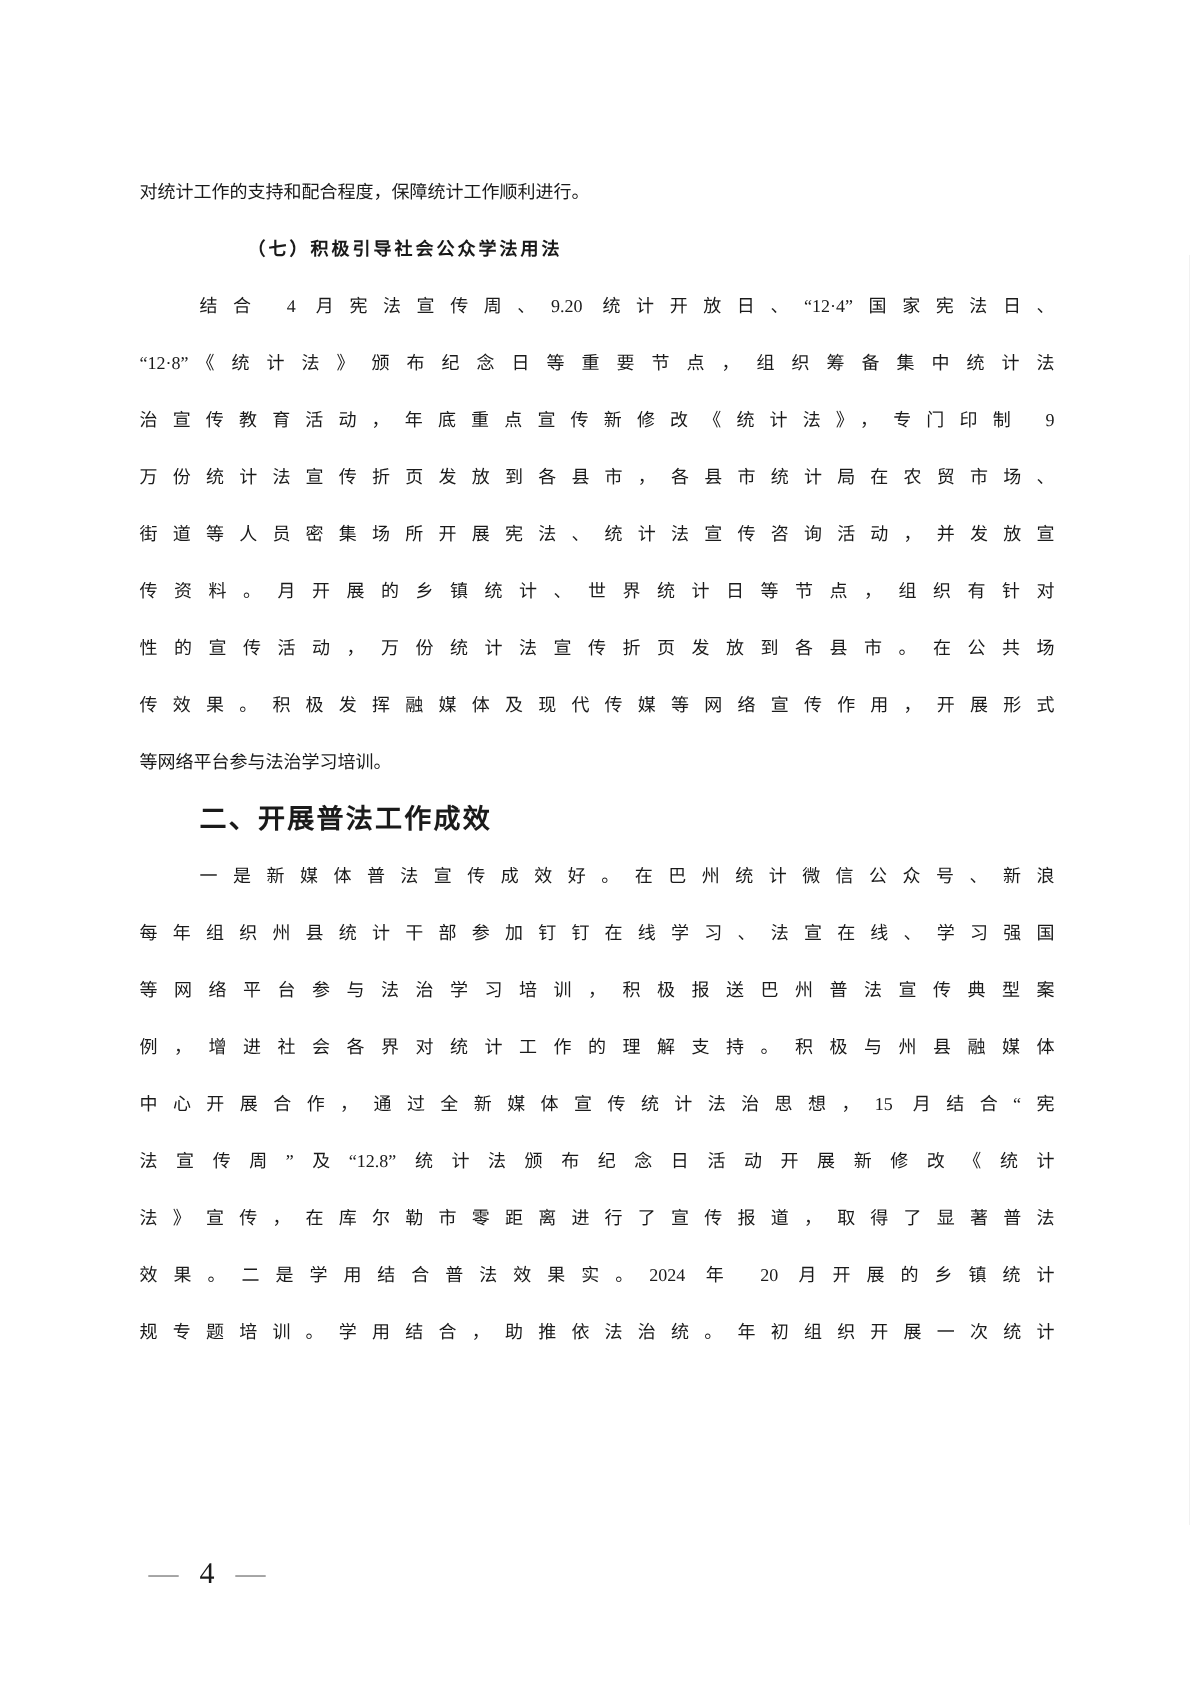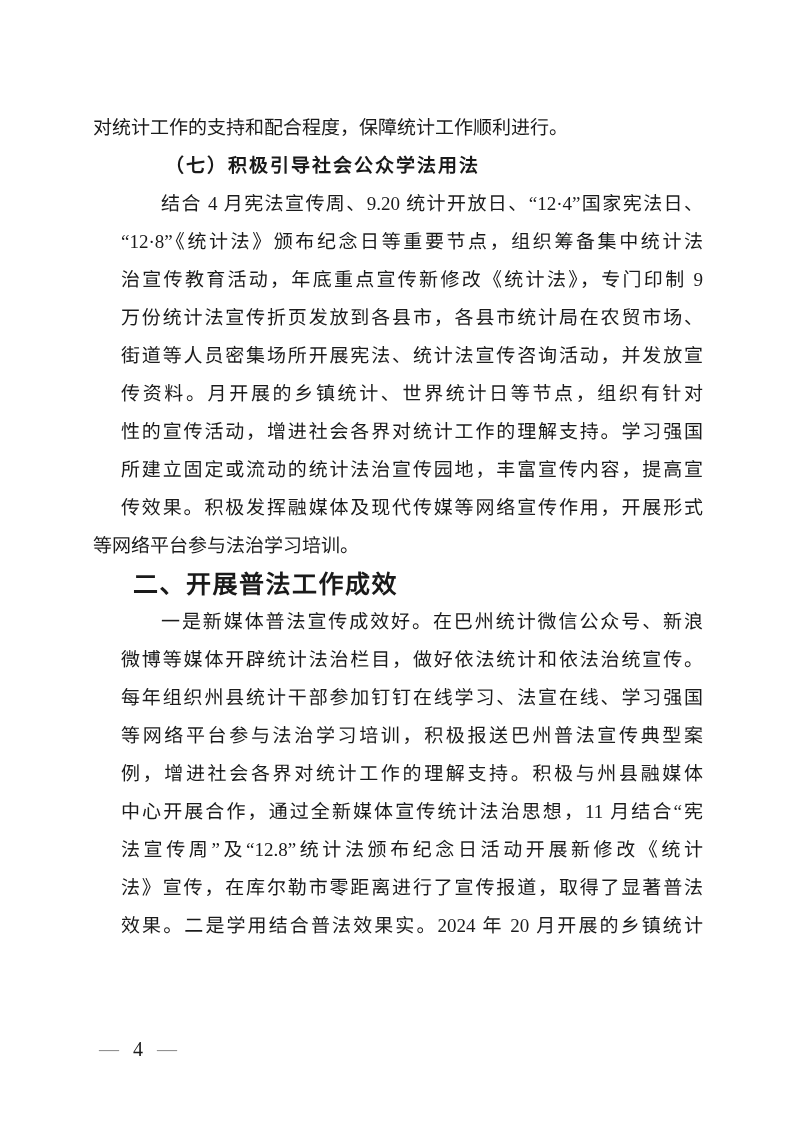--- a/index.html
+++ b/index.html
@@ -20,44 +20,43 @@
   }
   .content {
     position: absolute;
     left: 93px;
     top: 109px;
     width: 610px;
   }
   .line {
     height: 38px;
     line-height: 38px;
-    font-size: 19px;
+    font-size: 12px;
     text-align: left;
     white-space: normal;
   }
   .line.indent {
     text-indent: 40px;
   }
   .line.fill {
     text-align: justify;
     text-align-last: justify;
-    margin-left: 28px;
   }
   .run { font-weight: normal; }
   .run.bold { font-weight: normal; }
   .line.subheading {
     font-weight: bold;
     letter-spacing: 2px;
   }
   .line.subheading .run { font-weight: bold; margin-left: 32px; }
   .line.heading {
     font-family: "Liberation Sans", "DejaVu Sans", sans-serif;
     font-weight: bold;
     letter-spacing: 1.5px;
-    font-size: 25px;
+    font-size: 18px;
   }
   .line.heading .run { font-weight: bold; }
   .footer {
     position: absolute;
     left: 99px;
     top: 1034px;
     height: 30px;
     line-height: 30px;
     font-size: 20px;
     color: #222222;
@@ -78,31 +77,30 @@
 <div class="page">
   <div class="content">
       <div class="line body"><span class="run">对统计工作的支持和配合程度，保障统计工作顺利进行。</span></div>
       <div class="line subheading indent"><span class="run bold">（七）积极引导社会公众学法用法</span></div>
       <div class="line body indent fill"><span class="run">结合 4 月宪法宣传周、9.20 统计开放日、“12·4”国家宪法日、</span></div>
       <div class="line body fill"><span class="run">“12·8”《统计法》颁布纪念日等重要节点，组织筹备集中统计法</span></div>
       <div class="line body fill"><span class="run">治宣传教育活动，年底重点宣传新修改《统计法》，专门印制 9</span></div>
       <div class="line body fill"><span class="run">万份统计法宣传折页发放到各县市，各县市统计局在农贸市场、</span></div>
       <div class="line body fill"><span class="run">街道等人员密集场所开展宪法、统计法宣传咨询活动，并发放宣</span></div>
       <div class="line body fill"><span class="run">传资料。月开展的乡镇统计、世界统计日等节点，组织有针对</span></div>
-      <div class="line body fill"><span class="run">性的宣传活动，增进社会各界对统计工作的理解支持。学习强国</span></div>
-      <div class="line body fill"><span class="run">所建立固定或流动的统计法治宣传园地，丰富宣传内容，提高宣</span></div>
+      <div class="line body fill"><span class="run">性的宣传活动，万份统计法宣传折页发放到各县市。在公共场</span></div>
       <div class="line body fill"><span class="run">传效果。积极发挥融媒体及现代传媒等网络宣传作用，开展形式</span></div>
       <div class="line body"><span class="run">等网络平台参与法治学习培训。</span></div>
       <div class="line heading indent"><span class="run bold">二、开展普法工作成效</span></div>
       <div class="line body indent fill"><span class="run bold">一是新媒体普法宣传成效好。</span><span class="run">在巴州统计微信公众号、新浪</span></div>
-      <div class="line body fill"><span class="run">微博等媒体开辟统计法治栏目，做好依法统计和依法治统宣传。</span></div>
       <div class="line body fill"><span class="run">每年组织州县统计干部参加钉钉在线学习、法宣在线、学习强国</span></div>
       <div class="line body fill"><span class="run">等网络平台参与法治学习培训，积极报送巴州普法宣传典型案</span></div>
       <div class="line body fill"><span class="run">例，增进社会各界对统计工作的理解支持。积极与州县融媒体</span></div>
-      <div class="line body fill"><span class="run">中心开展合作，通过全新媒体宣传统计法治思想，11 月结合“宪</span></div>
+      <div class="line body fill"><span class="run">中心开展合作，通过全新媒体宣传统计法治思想，15 月结合“宪</span></div>
       <div class="line body fill"><span class="run">法宣传周”及“12.8”统计法颁布纪念日活动开展新修改《统计</span></div>
       <div class="line body fill"><span class="run">法》宣传，在库尔勒市零距离进行了宣传报道，取得了显著普法</span></div>
       <div class="line body fill"><span class="run">效果。</span><span class="run bold">二是学用结合普法效果实。</span><span class="run">2024 年 20 月开展的乡镇统计</span></div>
+      <div class="line body fill"><span class="run">规专题培训。学用结合，助推依法治统。年初组织开展一次统计</span></div>
     </div>
   <div class="footer">
     <span class="dash">—</span><span class="num">4</span><span class="dash">—</span>
   </div>
 </div>
 
 </body></html>

